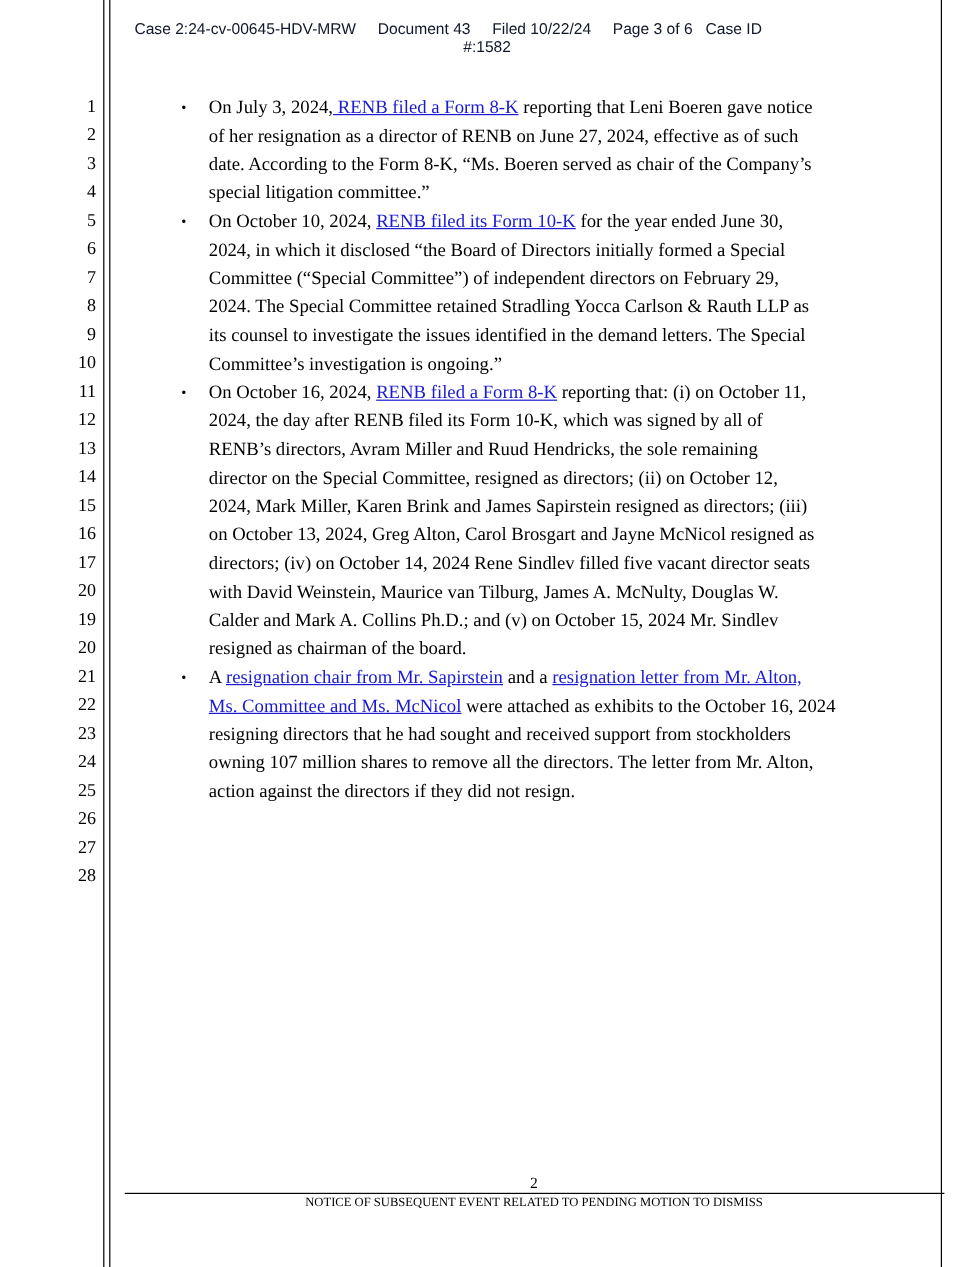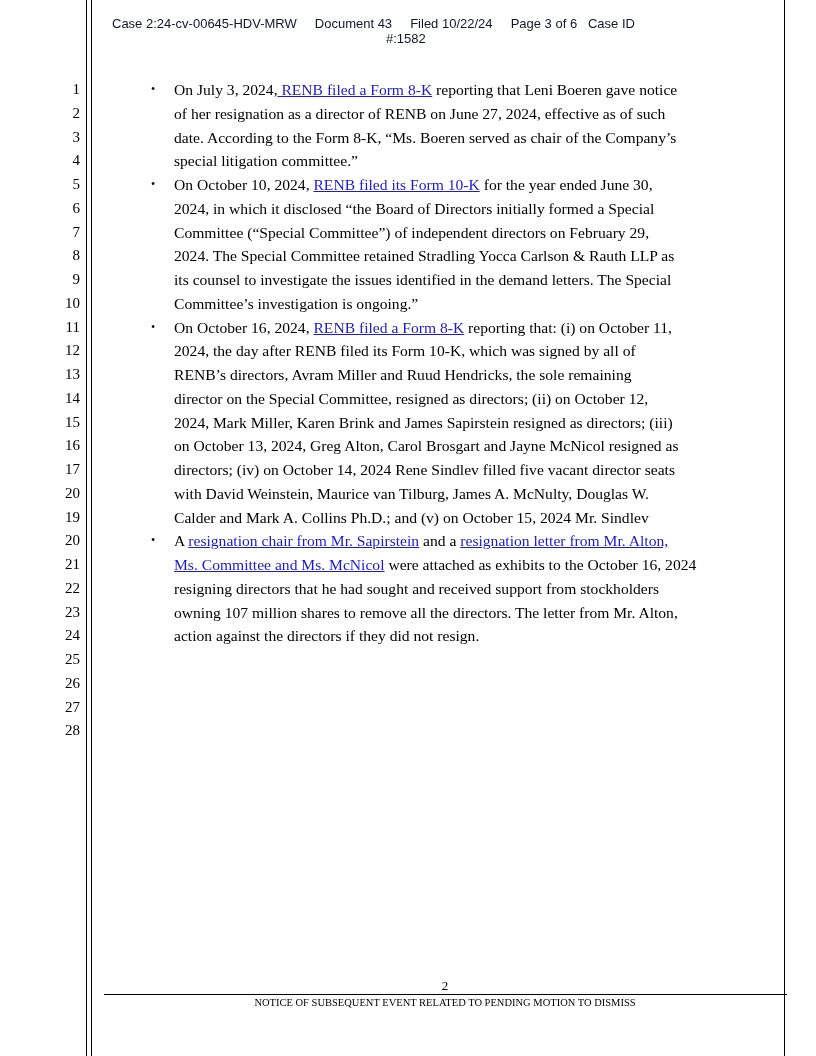--- a/index.html
+++ b/index.html
@@ -95,20 +95,21 @@
       <span>On October 16, 2024, </span><a class="lnk" href="#">RENB filed a Form 8-K</a><span> reporting that: (i) on October 11,</span>
     </div>
     <div class="line indent">2024, the day after RENB filed its Form 10-K,  which was signed by all of</div>
     <div class="line indent">RENB’s directors, Avram Miller and Ruud Hendricks, the sole remaining</div>
     <div class="line indent">director on the Special Committee, resigned as directors; (ii) on October 12,</div>
     <div class="line indent">2024, Mark Miller, Karen Brink and James Sapirstein resigned as directors; (iii)</div>
     <div class="line indent">on October 13, 2024, Greg Alton, Carol Brosgart and Jayne McNicol resigned as</div>
     <div class="line indent">directors; (iv) on October 14, 2024 Rene Sindlev filled five vacant director seats</div>
     <div class="line indent">with David Weinstein, Maurice van Tilburg, James A. McNulty, Douglas W.</div>
     <div class="line indent">Calder and Mark A. Collins Ph.D.; and (v) on October 15, 2024 Mr. Sindlev</div>
+    <div class="line indent">resigned as chairman of the board.</div>
   </div>
 
   <div>
     <div class="line indent">
       <span class="bullet">•</span>
       <span>A </span><a class="lnk" href="#">resignation chair from Mr. Sapirstein</a><span> and a </span><a class="lnk" href="#">resignation letter from Mr. Alton,</a>
     </div>
     <div class="line indent">
       <a class="lnk" href="#">Ms. Committee and Ms. McNicol</a><span> were attached as exhibits to the October 16, 2024</span>
     </div>

